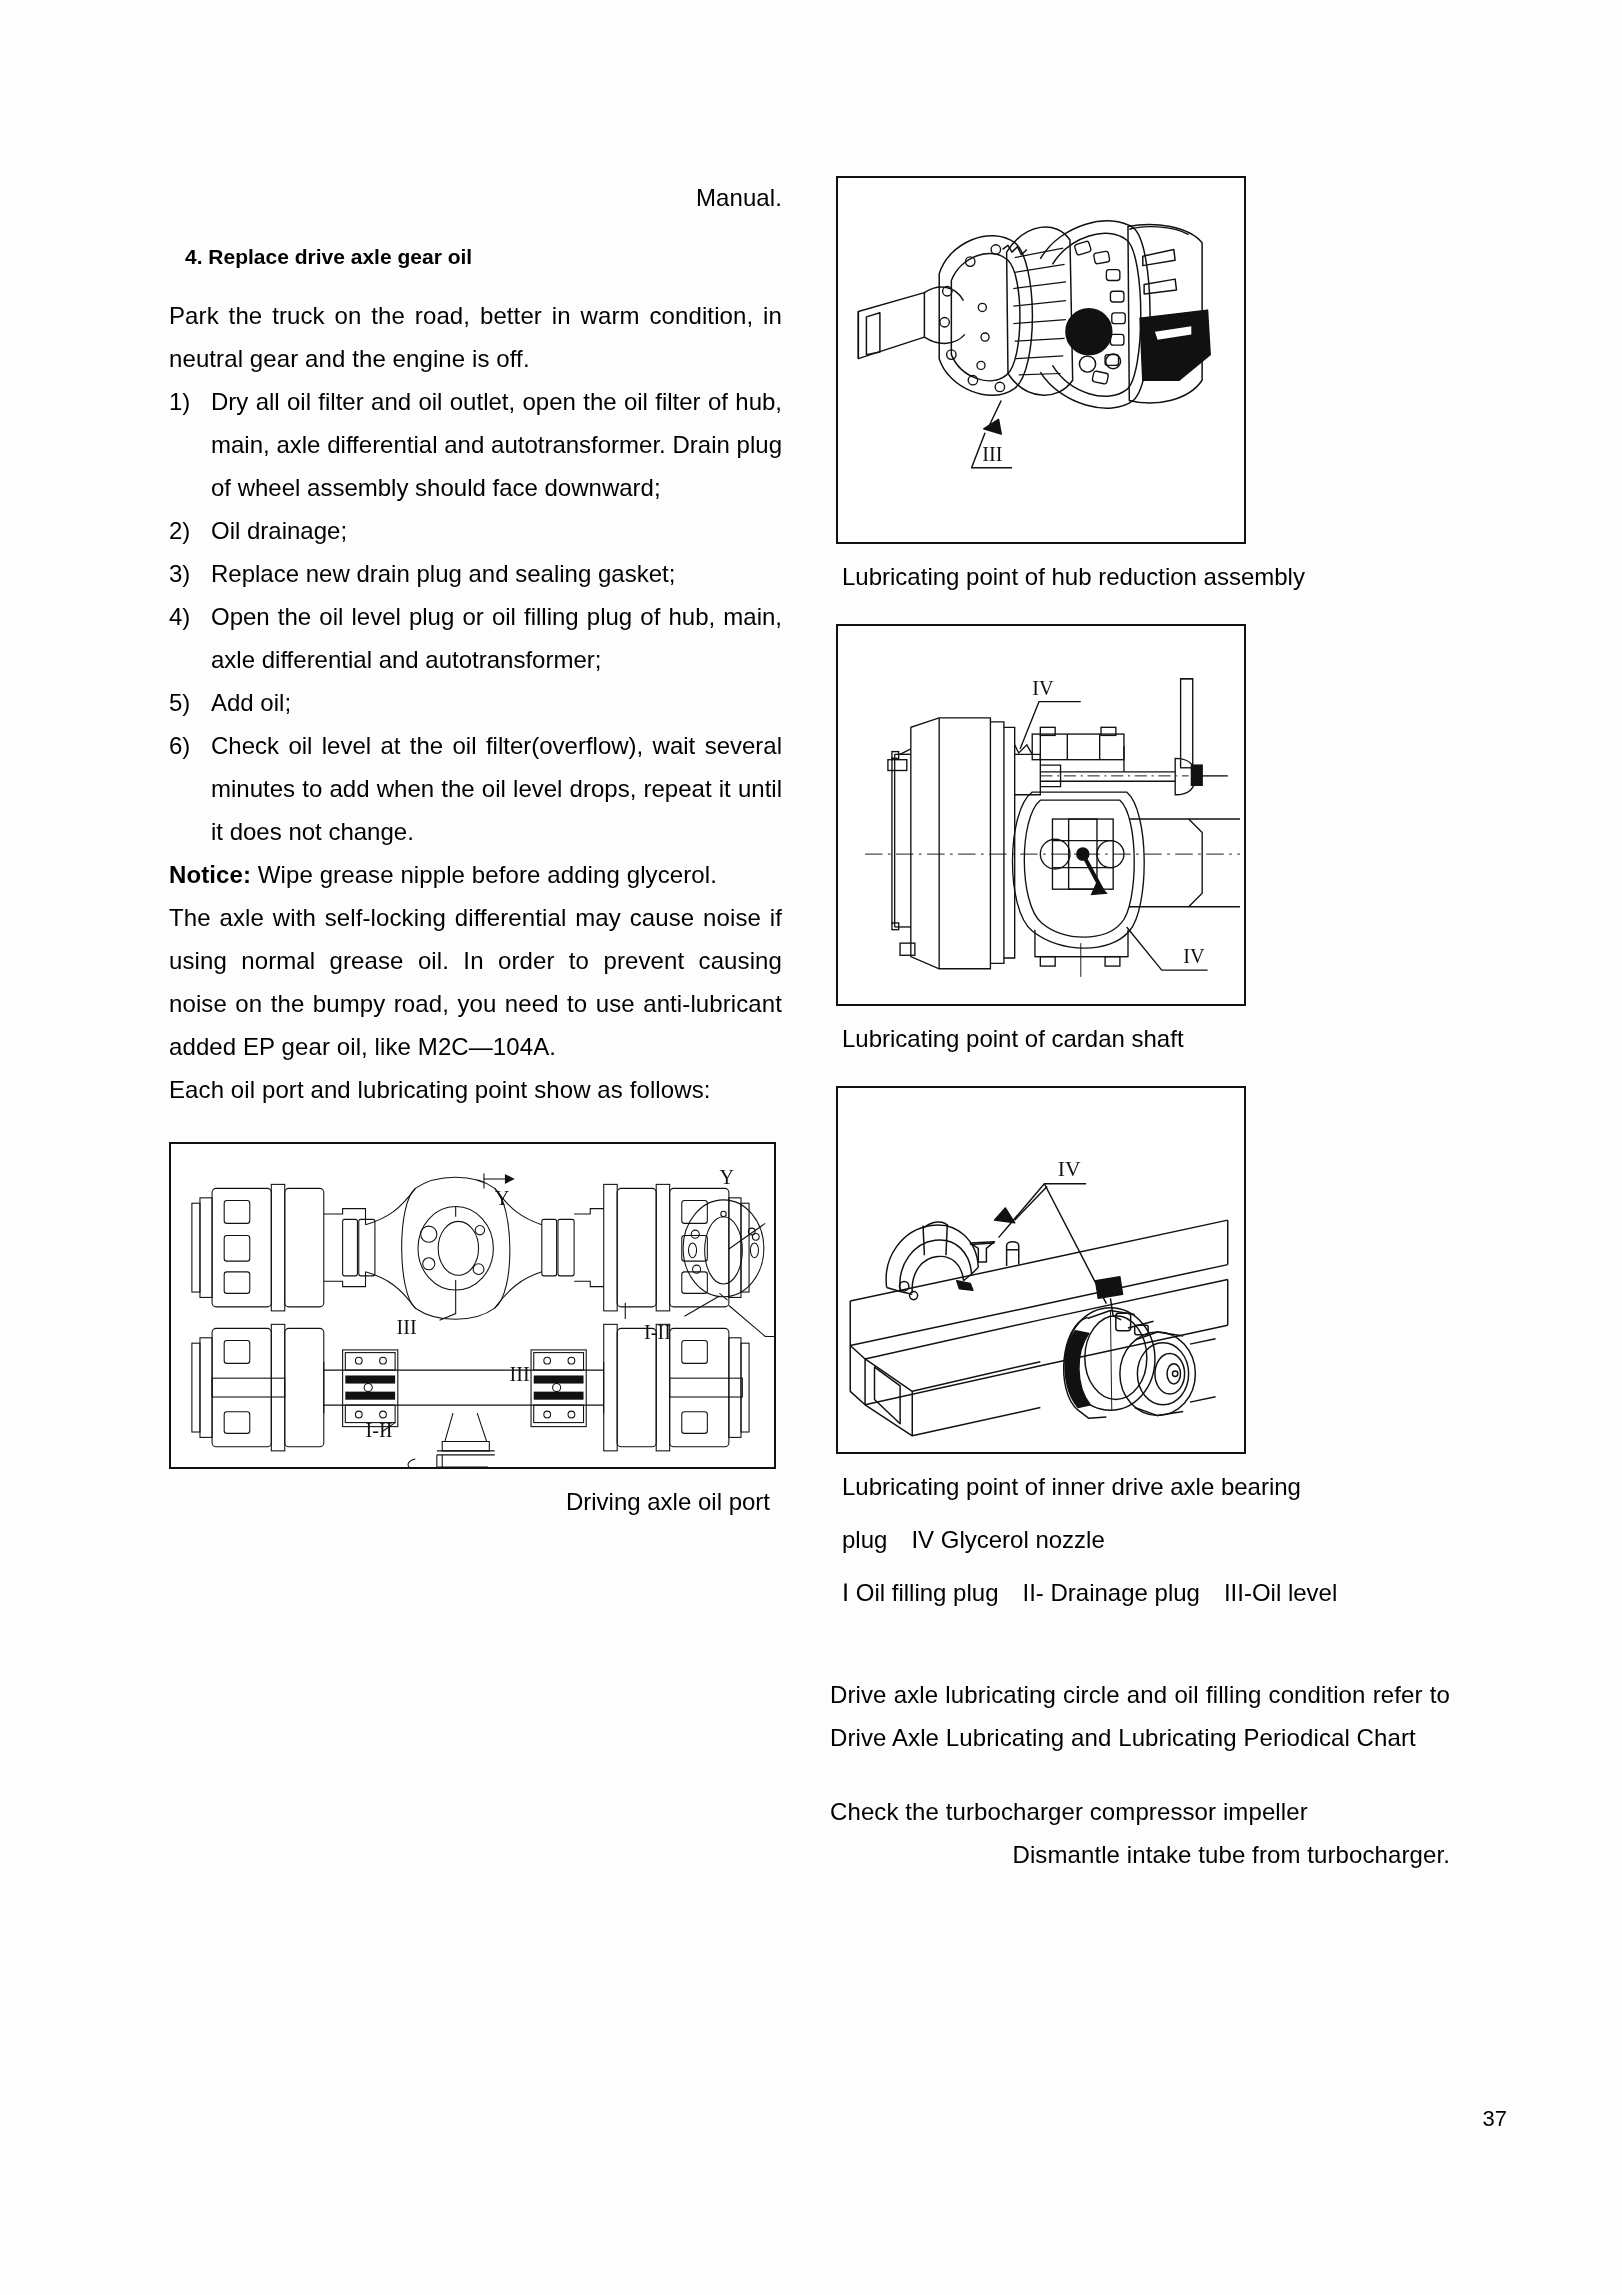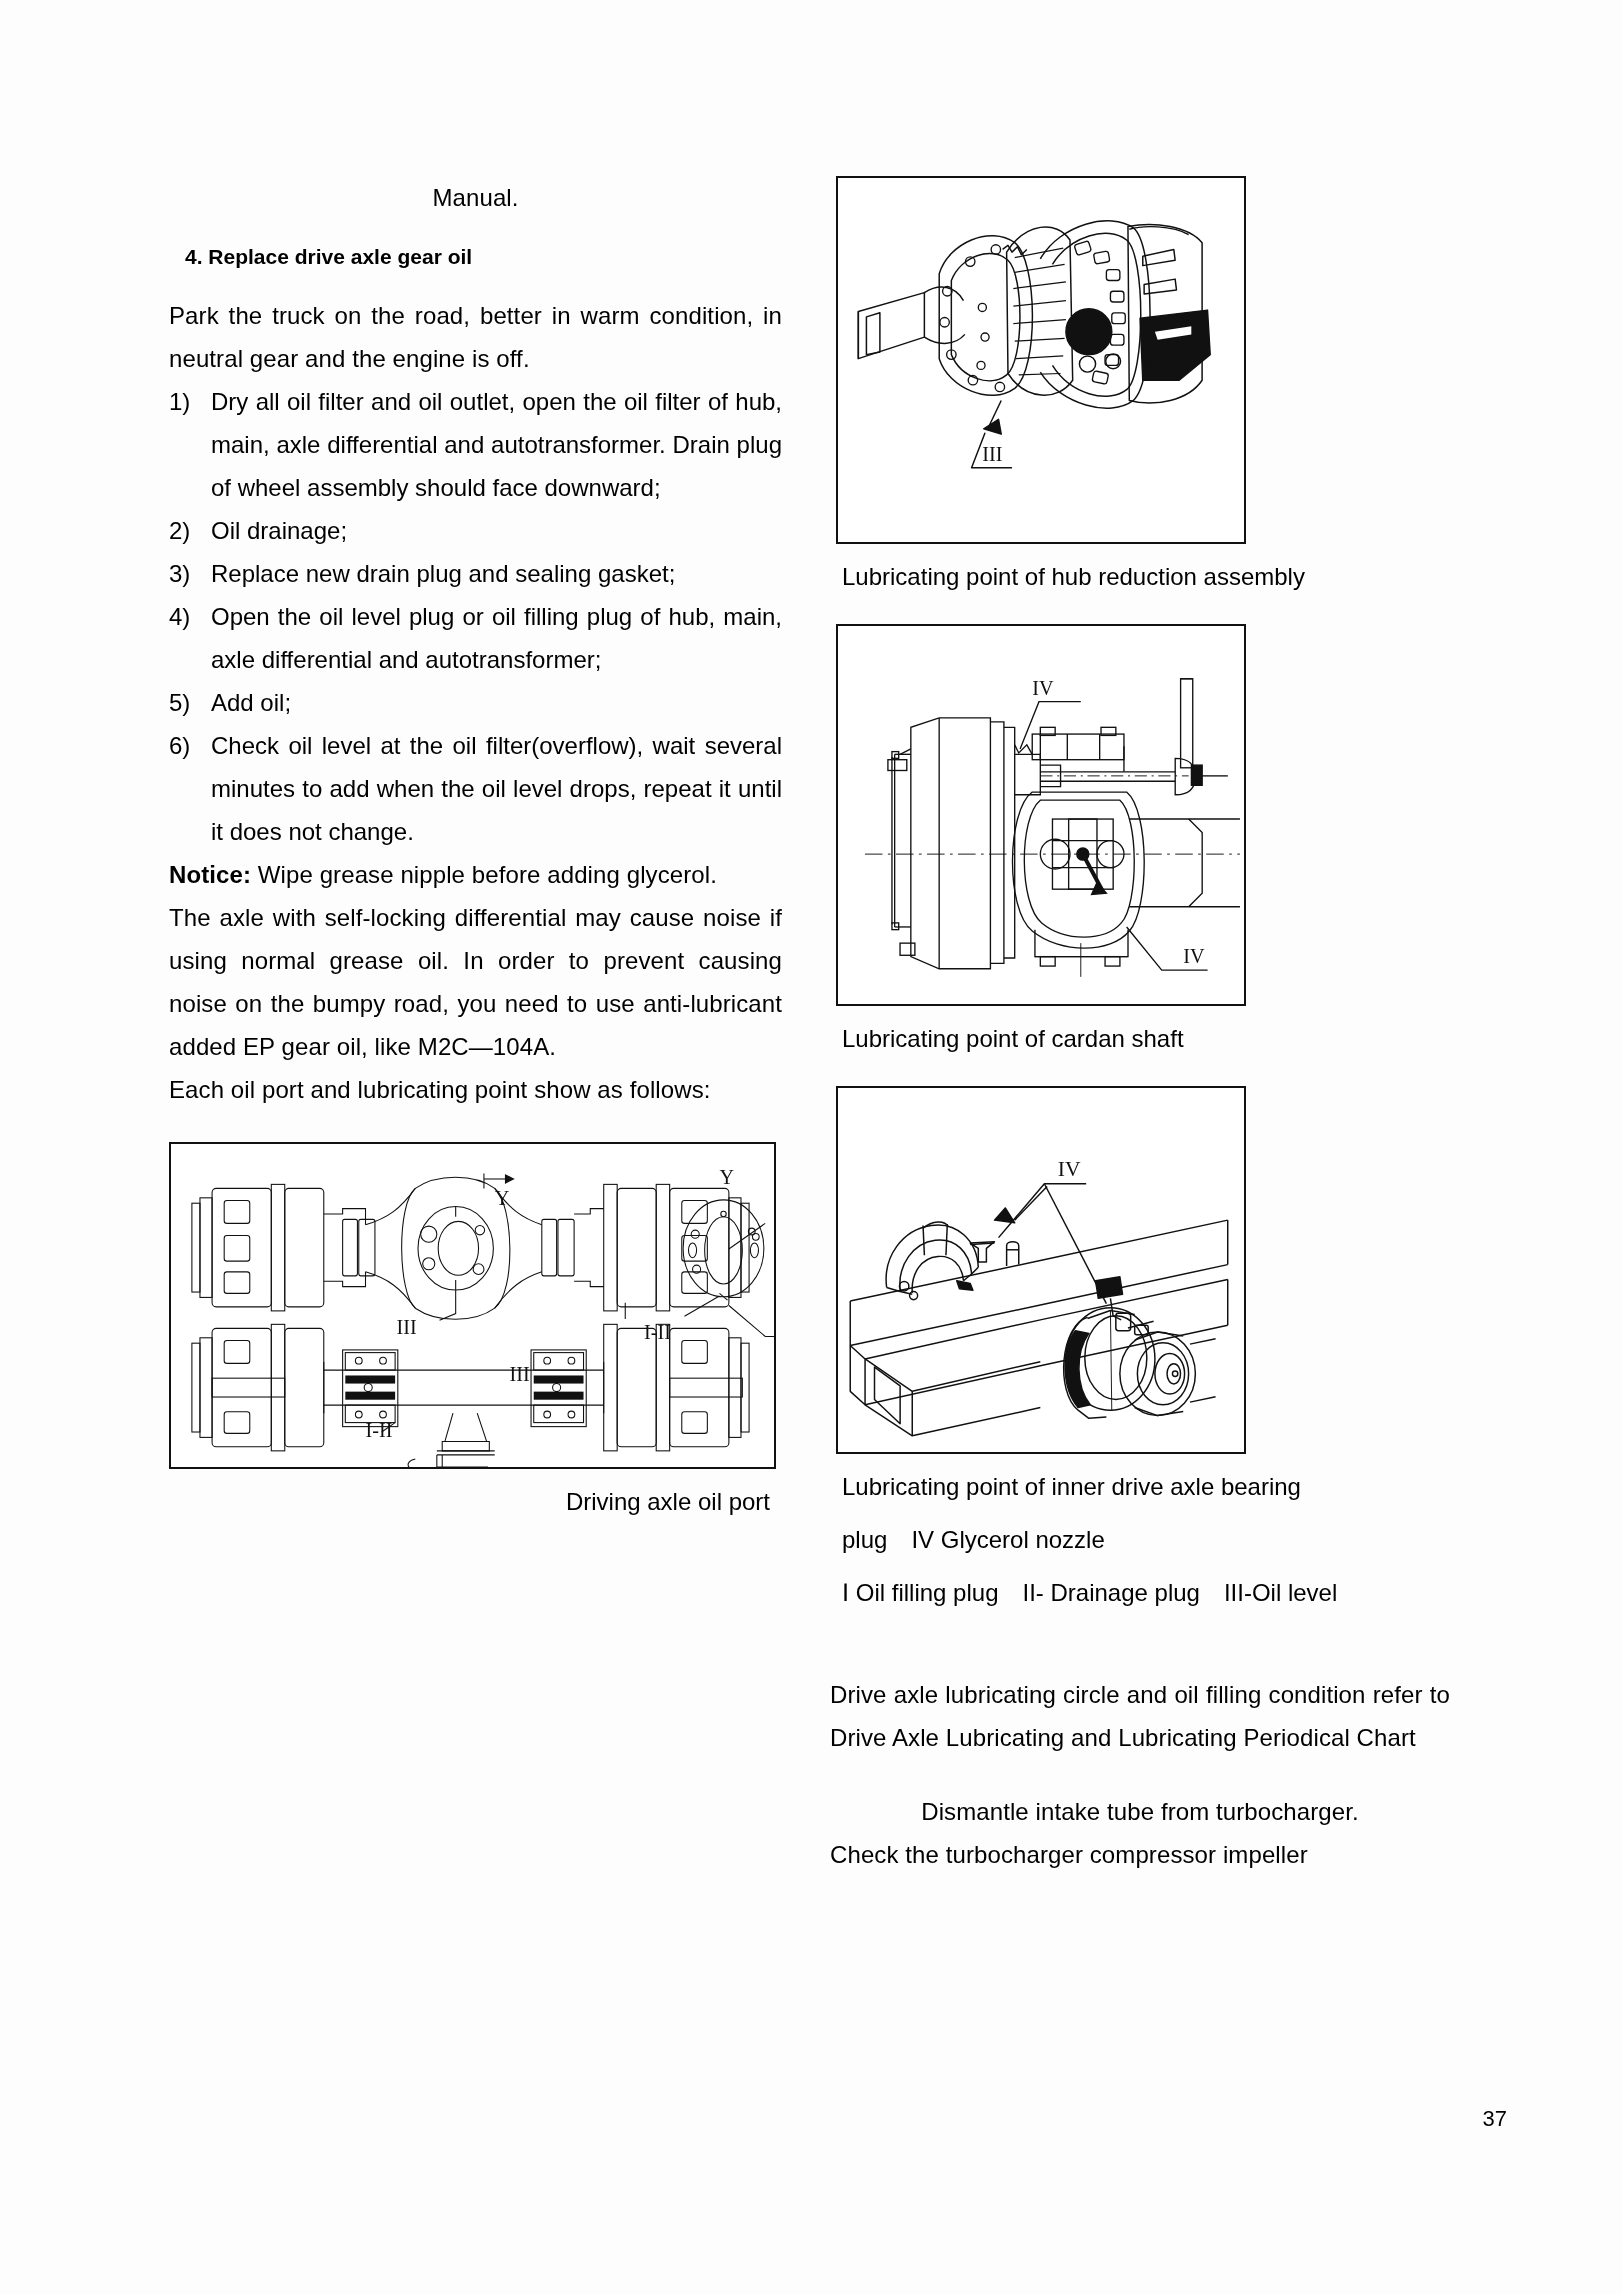--- a/index.html
+++ b/index.html
@@ -35,21 +35,21 @@
     width: 620px;
   }
   p.body, div.body {
     font-size: 24px;
     line-height: 43px;
     margin: 0 0 0 0;
     text-align: justify;
     text-justify: inter-word;
     letter-spacing: 0.1px;
   }
-  p.body.nojust { text-align: center; }
+  p.body.nojust { text-align: right; }
   .bold { font-weight: bold; }
   .head {
     font-size: 21px;
     line-height: 43px;
     font-weight: bold;
     margin: 16px;
   }
   
   .olist { margin: 0; padding: 0; }
   .oli {
@@ -531,20 +531,20 @@
     <p class="figcap">Lubricating point of inner drive axle bearing</p>
     <p class="figcap">plug IV Glycerol nozzle</p>
     <p class="figcap">Ⅰ Oil filling plug II- Drainage plug III-Oil level</p>
 
     <div class="gap-lg"></div>
 
     <p class="body">Drive axle lubricating circle and oil filling condition refer to Drive Axle Lubricating and Lubricating Periodical Chart</p>
 
     <div class="gap-md"></div>
 
+    <p class="body">Check the turbocharger compressor impeller</p>
     <p class="body nojust">Dismantle intake tube from turbocharger.</p>
-    <p class="body">Check the turbocharger compressor impeller</p>
   </div>
 
   <div class="pageno">37</div>
 
 </div>
 
 
 </body></html>

